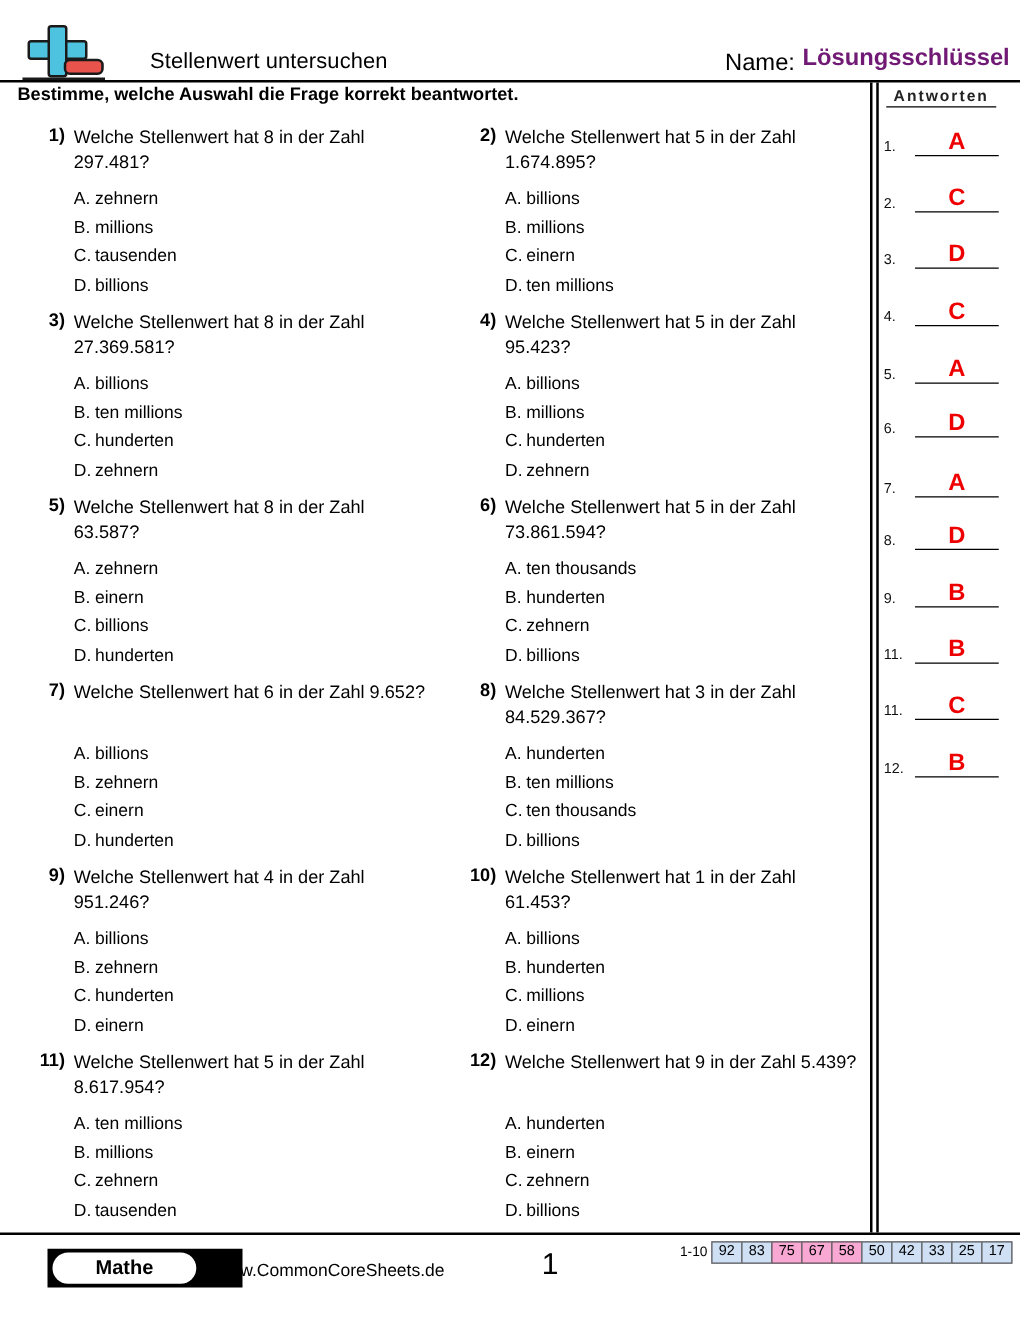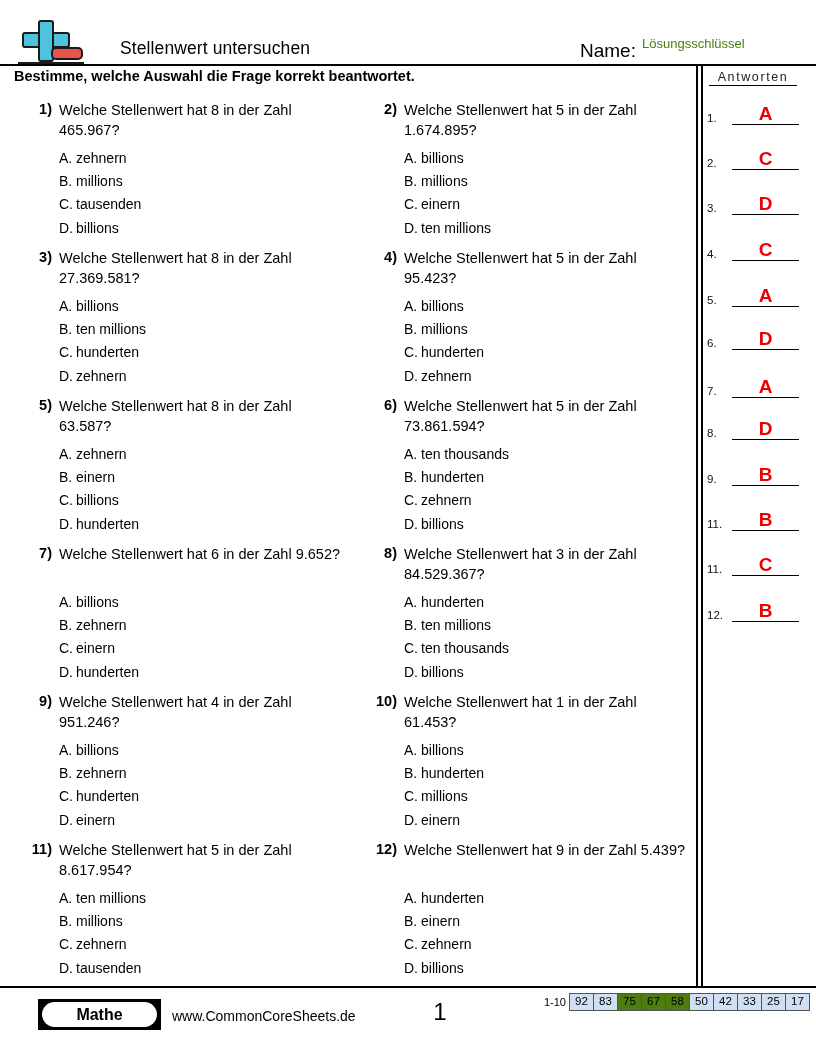--- a/index.html
+++ b/index.html
@@ -99,23 +99,23 @@
   .header-name-label {
     position: absolute;
     left: 580px;
     top: 40px;
     font-size: 19px;
   }
   .header-name-value {
     position: absolute;
     left: 642px;
     top: 36px;
-    font-size: 13px;
-    font-weight: normal;
-    color: #4d7c0f;
+    font-size: 19px;
+    font-weight: bold;
+    color: #701a75;
     white-space: nowrap;
   }
 
   
   .rule-top {
     position: absolute;
     left: 0;
     top: 64px;
     width: 816px;
     height: 2px;
@@ -148,21 +148,21 @@
     background: #000000;
   }
 
   
   .answers-head {
     position: absolute;
     left: 709px;
     top: 70px;
     width: 88px;
     font-size: 12.5px;
-    font-weight: normal;
+    font-weight: bold;
     letter-spacing: 1.6px;
     border-bottom: 1.5px solid #000000;
     padding-bottom: 1px;
     text-align: center;
     color: #222222;
   }
   .answer-row {
     position: absolute;
     left: 707px;
     width: 92px;
@@ -242,20 +242,21 @@
     height: 2px;
     background: #000000;
   }
   .badge {
     position: absolute;
     left: 38px;
     top: 999px;
     width: 123px;
     height: 31px;
     background: #000000;
+    padding-left: 33px;
   }
   .badge-pill {
     position: absolute;
     left: 4px;
     top: 3px;
     width: 115px;
     height: 25px;
     background: #ffffff;
     border-radius: 13px;
     box-sizing: border-box;
@@ -309,21 +310,21 @@
     box-sizing: border-box;
   }
   .score-cell {
     width: 25px;
     text-align: center;
     font-size: 11.5px;
     line-height: 15px;
     border: 1px solid #555555;
     margin-left: -1px;
     margin-top: -1px;
-    background: #4d7c0f;
+    background: #f9a8d4;
     box-sizing: border-box;
   }
   .score-cell.shaded {
     background: #cfe0f5;
   }
 </style>
 </head>
 <body>
 
 <div id="page">
@@ -407,21 +408,21 @@
       <div class="answer-row" style="top: 602px;">
         <div class="answer-num">12.</div>
         <div class="answer-line"></div>
         <div class="answer-val">B</div>
       </div>
     </div>
 
   <div id="questions-container">
       <div class="q" style="left: 14px; top: 101px;">
         <div class="q-num">1)</div>
-        <div class="q-text">Welche Stellenwert hat 8 in der Zahl 465.967?</div>
+        <div class="q-text">Welche Stellenwert hat 8 in der Zahl 297.481?</div>
         <div class="q-choices">
           <div class="choice"><span class="choice-letter">A.</span><span>zehnern</span></div>
           <div class="choice"><span class="choice-letter">B.</span><span>millions</span></div>
           <div class="choice"><span class="choice-letter">C.</span><span>tausenden</span></div>
           <div class="choice"><span class="choice-letter">D.</span><span>billions</span></div>
         </div>
       </div>
       <div class="q" style="left: 359px; top: 101px;">
         <div class="q-num">2)</div>
         <div class="q-text">Welche Stellenwert hat 5 in der Zahl 1.674.895?</div>

